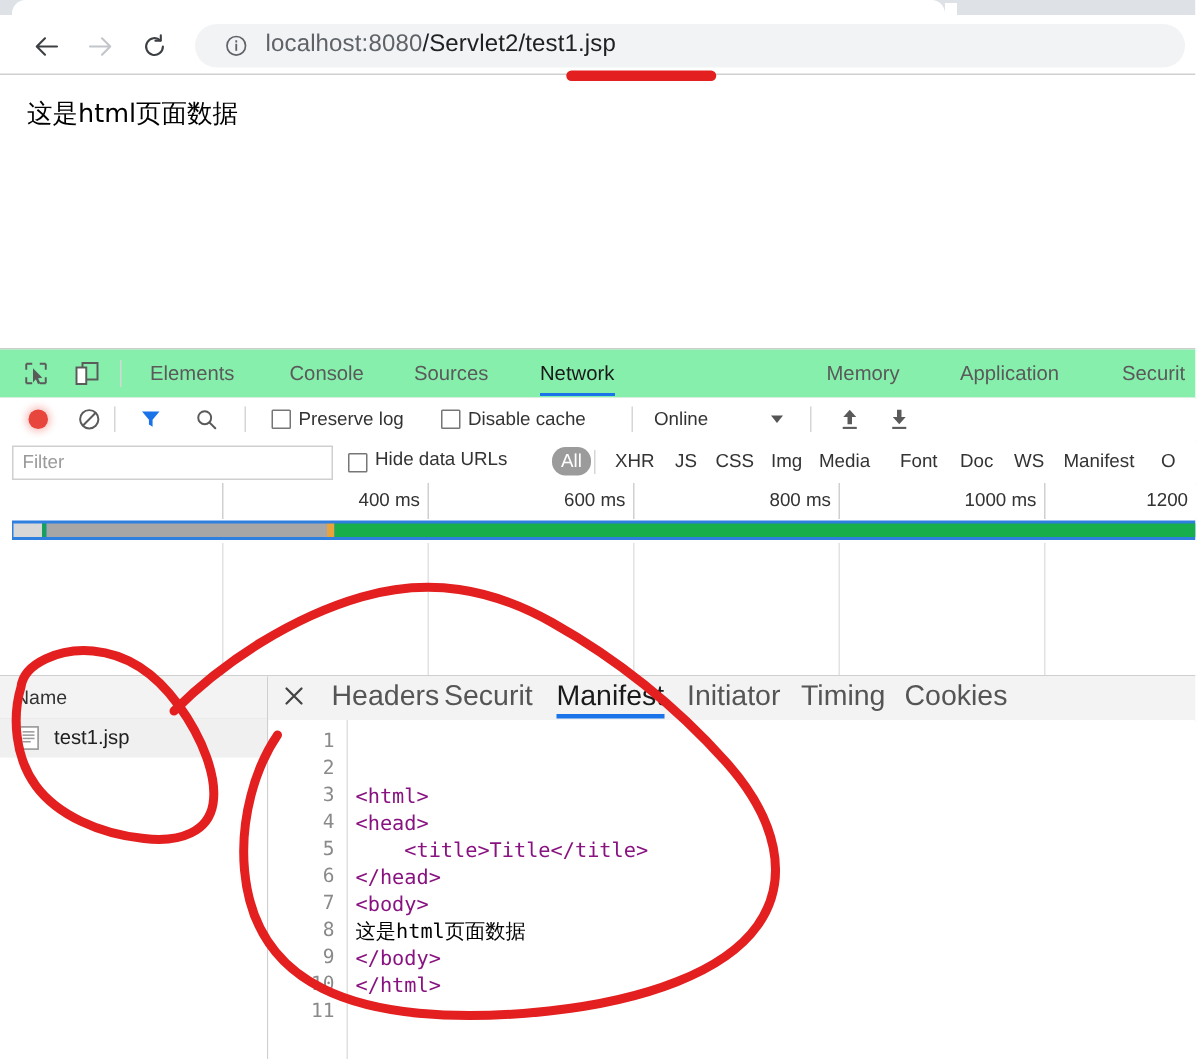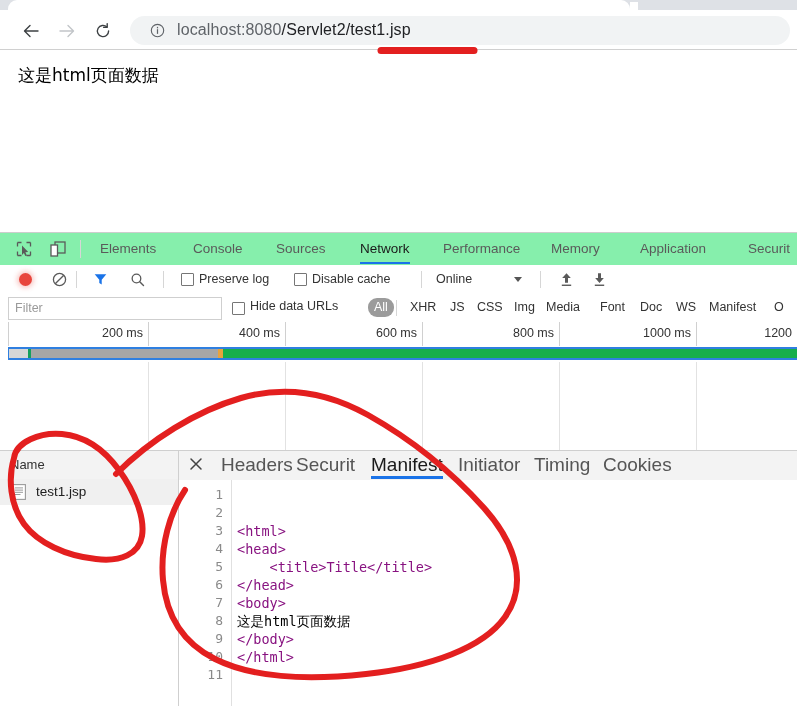--- a/index.html
+++ b/index.html
@@ -190,21 +190,20 @@
           <rect x="7" y="3" width="10" height="11" fill="none" stroke="#5a5a5a" stroke-width="1.3"></rect>
           <rect x="3" y="6" width="6.5" height="11" fill="#fff" stroke="#5a5a5a" stroke-width="1.3"></rect>
         </svg>
       </div>
       <div class="dt-vsep" style="left:80px"></div>
 
       <div class="dt-tab" style="left:100px">Elements</div>
       <div class="dt-tab" style="left:193px">Console</div>
       <div class="dt-tab" style="left:276px">Sources</div>
       <div class="dt-tab active" style="left:360px">Network</div>
-      <div class="dt-tab" style="left:443px">Performance</div>
       <div class="dt-tab" style="left:551px">Memory</div>
       <div class="dt-tab" style="left:640px">Application</div>
       <div class="dt-tab" style="left:748px">Securit</div>
     </div>
 
     <div class="dt-toolbar">
       <div class="tb-record"></div>
       <div class="tb-clear">
         <svg width="15" height="15" viewBox="0 0 16 16">
           <circle cx="8" cy="8" r="6.5" fill="none" stroke="#5a5a5a" stroke-width="1.4"></circle>
@@ -265,23 +264,20 @@
       <div class="type-pill" style="left:508px">Img</div>
       <div class="type-pill" style="left:540px">Media</div>
       <div class="type-pill" style="left:594px">Font</div>
       <div class="type-pill" style="left:634px">Doc</div>
       <div class="type-pill" style="left:670px">WS</div>
       <div class="type-pill" style="left:703px">Manifest</div>
       <div class="type-pill" style="left:768px">O</div>
     </div>
 
     <div class="dt-ruler">
-      <div class="tick first" style="left:8px;width:140px">
-          <span>200 ms</span>
-        </div>
       <div class="tick" style="left:148px;width:137px">
           <span>400 ms</span>
         </div>
       <div class="tick" style="left:285px;width:137px">
           <span>600 ms</span>
         </div>
       <div class="tick" style="left:422px;width:137px">
           <span>800 ms</span>
         </div>
       <div class="tick" style="left:559px;width:137px">

